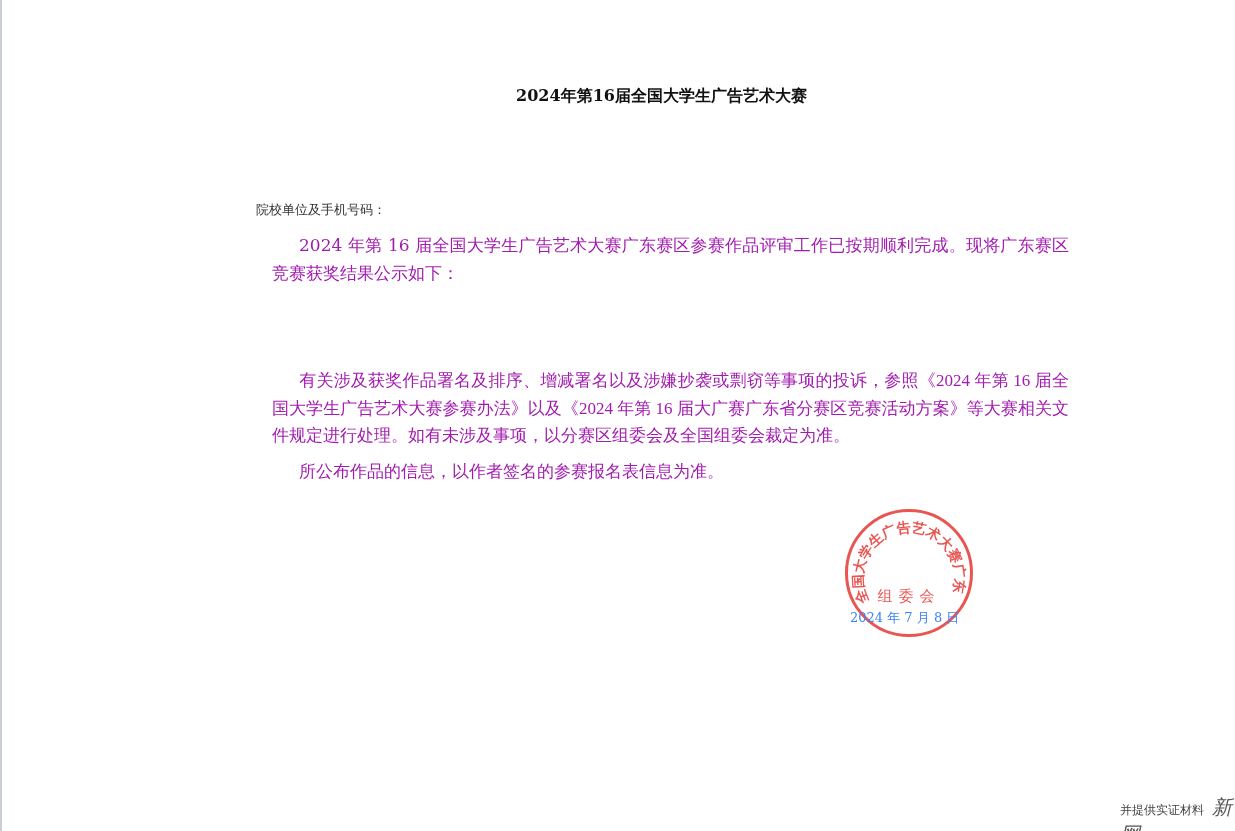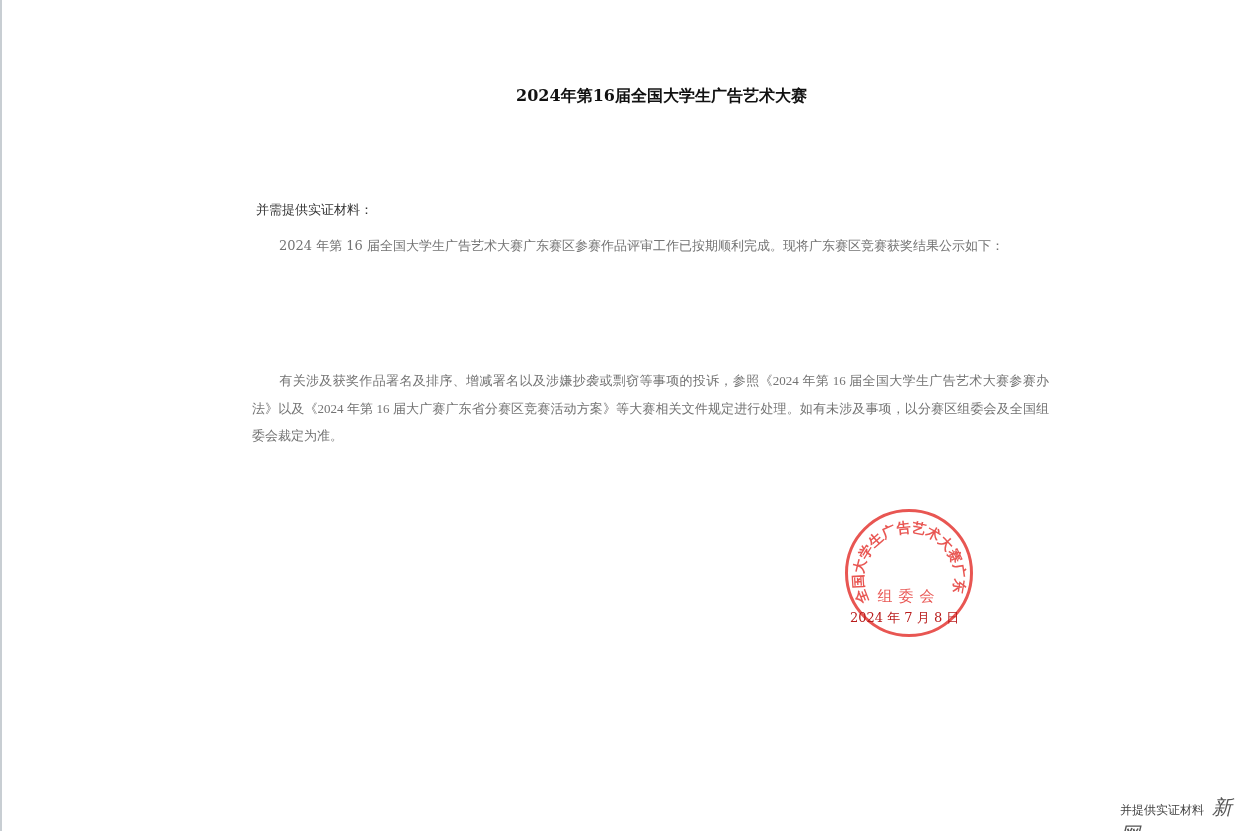--- a/index.html
+++ b/index.html
@@ -8,49 +8,50 @@
     background: #ffffff; position: relative;
     font-family: "DejaVu Serif", "Liberation Serif", serif;
     color: #1a1a1a;
   }
   .left-border { position: absolute; left: 0; top: 0; width: 2px; height: 831px; background: #c8ced3; }
   .page { position: absolute; left: 0; top: 0; width: 1235px; height: 831px; margin-left: 44px; }
   .title { position: absolute; left: 0; width: 1235px; text-align: center; font-size: 16px; font-weight: bold; color: #111; line-height: 22px; }
   .title.l1 { top: 85px; }
   .title.l2 { top: 107px; }
   .salutation { position: absolute; left: 212px; top: 201px; font-size: 13px; color: #333; }
-  .para { position: absolute; left: 208px; width: 797px; font-size: 13px; color: #737373; line-height: 27.5px; text-align: justify; }
+  .para { position: absolute; left: 228px; width: 797px; font-size: 17px; color: #a21caf; line-height: 27.5px; text-align: justify; }
   .para .indent { display: inline-block; width: 27px; }
   .p1 { top: 232px; }
   .p2 { top: 270px; }
   .p3 { top: 367px; font-family: Liberation Serif, serif; }
   .p4 { top: 458px; }
   .seal {
     position: absolute; left: 801px; top: 509px; width: 128px; height: 128px;
     border: 3px solid #e53935; border-radius: 50%; box-sizing: border-box;
     opacity: 0.85;
   }
   .seal svg { position: absolute; left: -3px; top: -3px; }
   .signature { position: absolute; left: 720px; top: 575px; font-size: 13px; color: #333; z-index: 2; }
-  .date { position: absolute; left: 806px; top: 609px; font-size: 13px; color: #b91c1c; z-index: 2; }
+  .date { position: absolute; left: 806px; top: 609px; font-size: 13px; color: #3b82f6; z-index: 2; }
   .watermark { position: absolute; left: 1076px; top: 794px; font-size: 12px; color: #444; letter-spacing: 0px; }
   .watermark .logo-b { font-size: 20px; font-style: italic; margin-left: 8px; color: #555; letter-spacing: 3px; }
 </style>
 </head>
 <body>
 
 <div class="left-border"></div>
 
 <div class="page">
   <div class="title l1">2024年第16届全国大学生广告艺术大赛</div>
 
-  <div class="salutation">并需提供实证材料：</div>
+  <div class="salutation">院校单位及手机号码：</div>
 
   <div class="para p1"><span class="indent"></span><span>2024 年第 16 届全国大学生广告艺术大赛广东赛区参赛作品评审工作已按期顺利完成。现将广东赛区竞赛获奖结果公示如下：</span></div>
   <div class="para p3"><span class="indent"></span><span>有关涉及获奖作品署名及排序、增减署名以及涉嫌抄袭或剽窃等事项的投诉，参照《2024 年第 16 届全国大学生广告艺术大赛参赛办法》以及《2024 年第 16 届大广赛广东省分赛区竞赛活动方案》等大赛相关文件规定进行处理。如有未涉及事项，以分赛区组委会及全国组委会裁定为准。</span></div>
+  <div class="para p4"><span class="indent"></span><span>所公布作品的信息，以作者签名的参赛报名表信息为准。</span></div>
 
   <div class="seal">
     <svg width="128" height="128" viewBox="0 0 128 128">
       <defs>
         <path id="sealArc" d="M 24 92 A 46 46 0 1 1 106 88" fill="none"></path>
       </defs>
       <text font-size="14" fill="#e53935" font-family="DejaVu Sans, sans-serif" font-weight="bold">
         <textPath href="#sealArc">全国大学生广告艺术大赛广东省分赛区</textPath>
       </text>
       <text x="64" y="92" text-anchor="middle" font-size="15" fill="#e53935" font-family="DejaVu Sans, sans-serif" letter-spacing="6">组委会</text>

